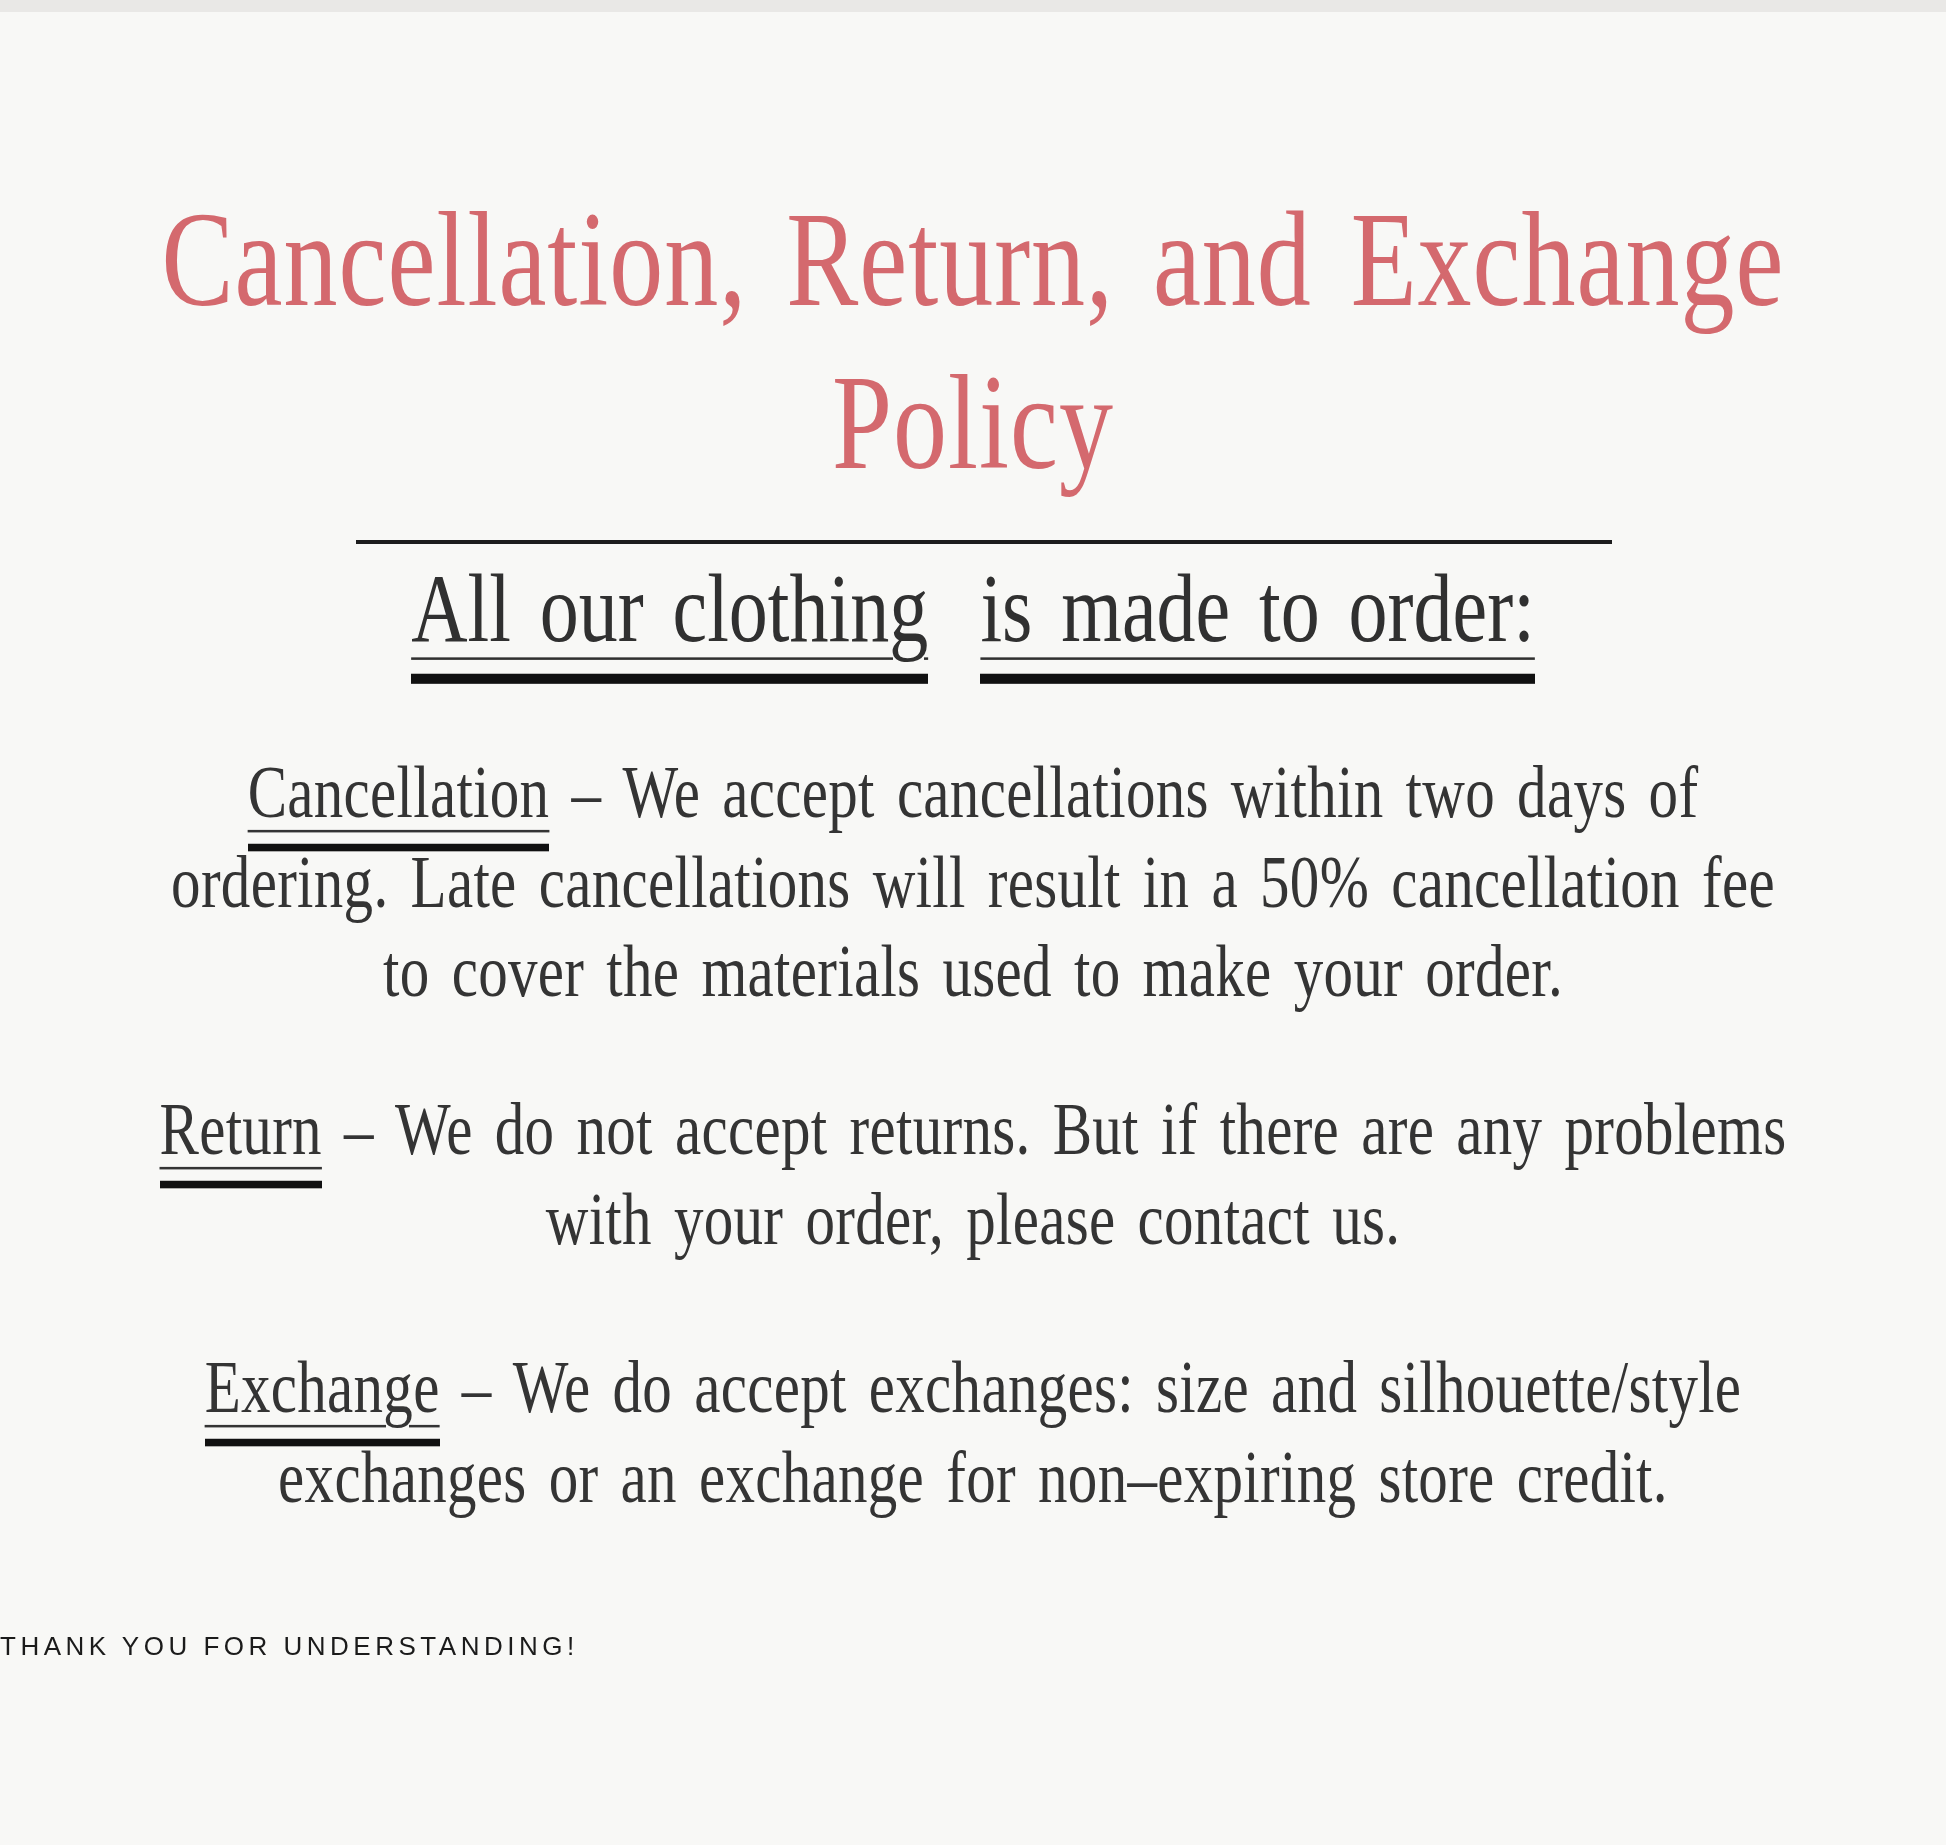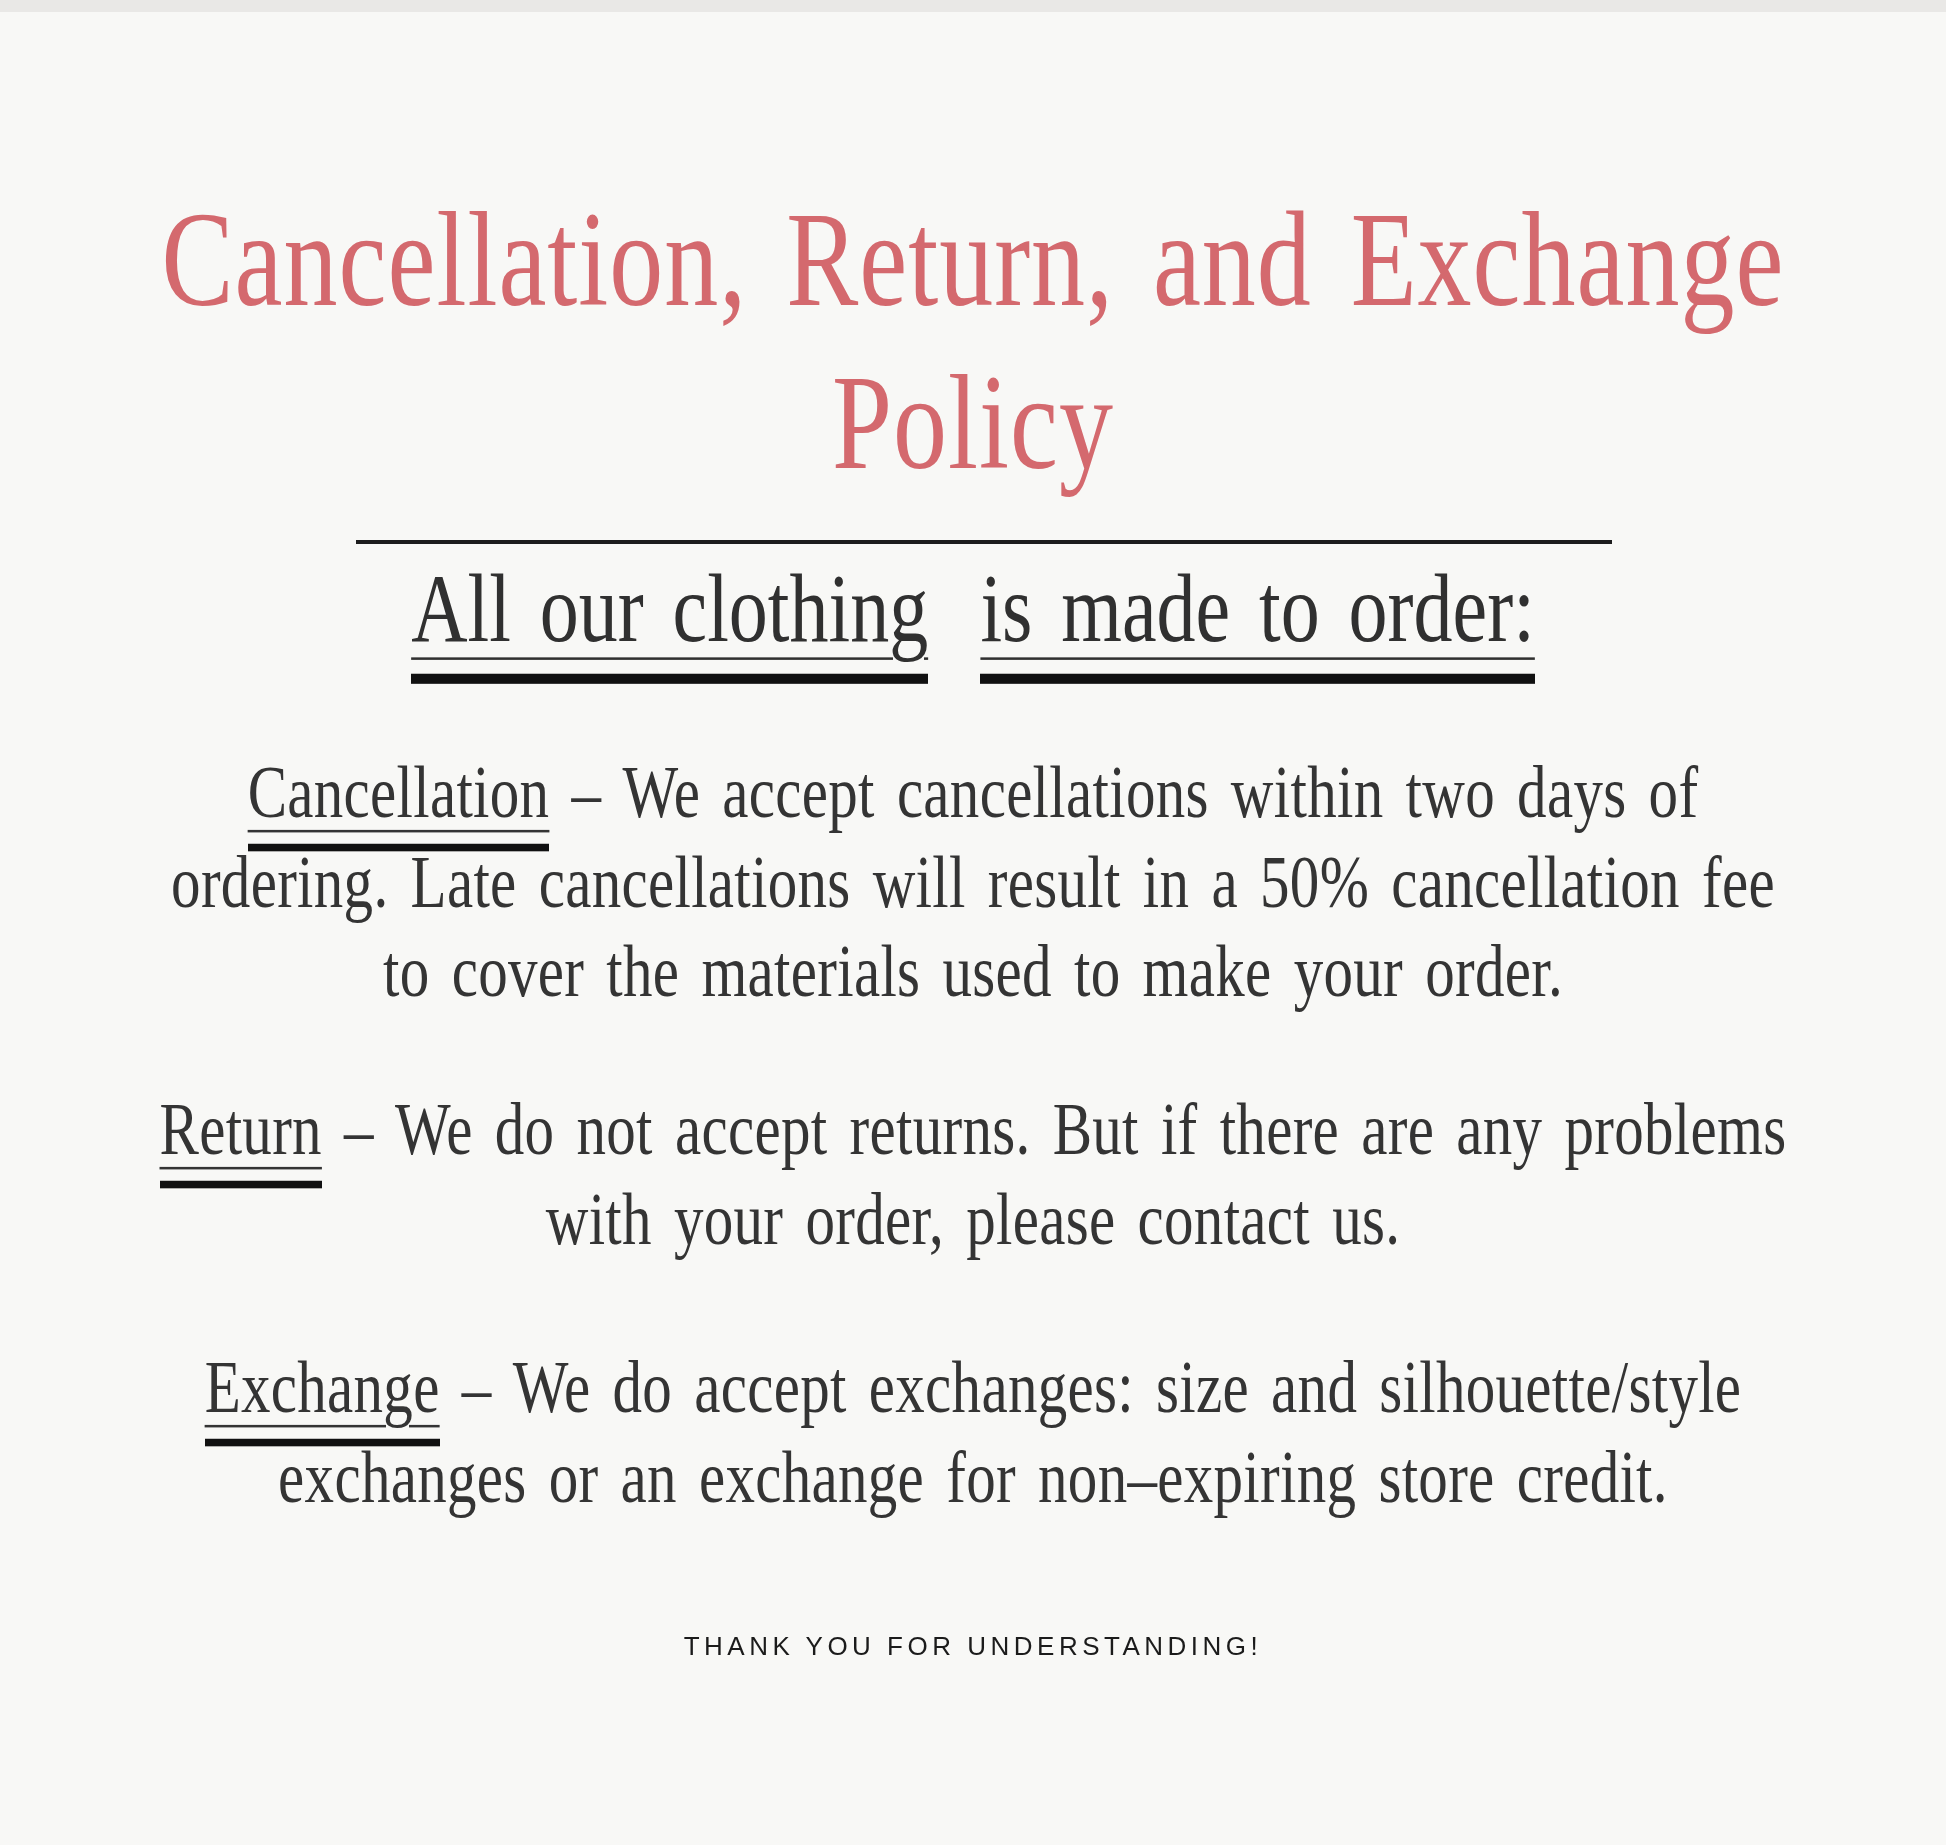--- a/index.html
+++ b/index.html
@@ -55,21 +55,21 @@
     text-underline-offset:10px;
     border-bottom:6px solid #111;
     padding-bottom:8px;
   }
   .para-1{top:736px;}
   .para-2{top:1073px;}
   .para-3{top:1331px;}
 
   .footer{
     position:absolute;top:1615px;left:0;right:0;
-    text-align:center;
+    text-align:left;
     font-family:"Liberation Sans", sans-serif;
     font-size:26px;line-height:38px;letter-spacing:4.5px;
     color:#1b1b1b;
   }
   .footer-line{display:block;}
 </style>
 </head>
 <body>
 
 <div class="canvas">

